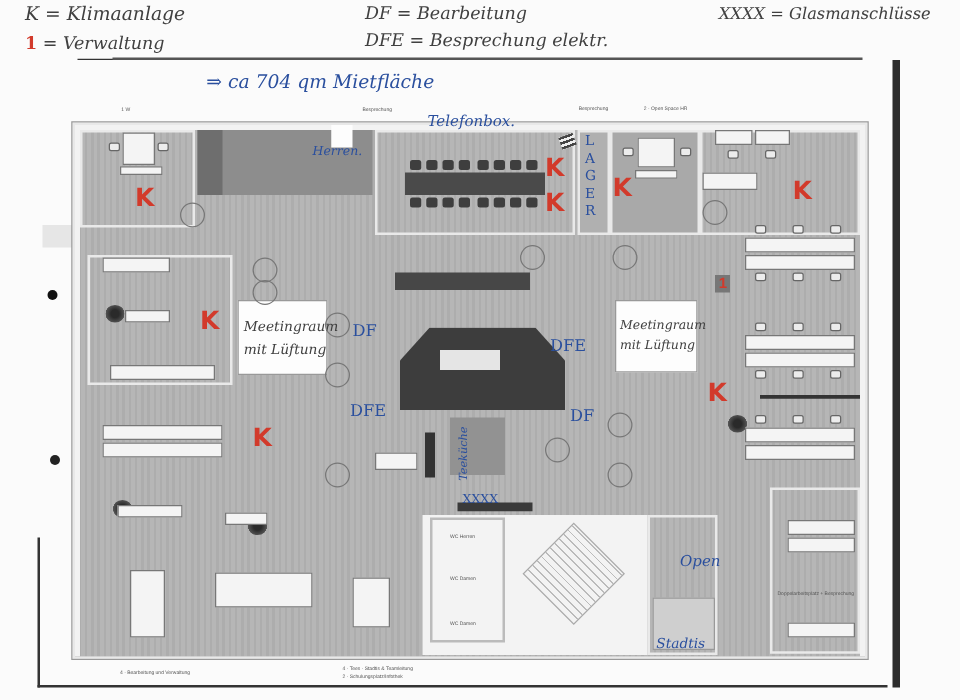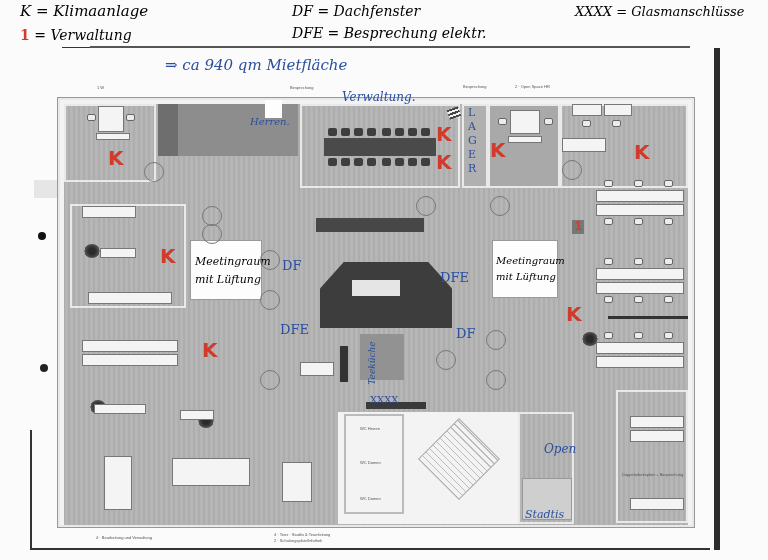--- a/index.html
+++ b/index.html
@@ -1,20 +1,20 @@
 <!DOCTYPE html>
 <html><head>
 <meta charset="utf-8">
 <style>
   html,body{margin:0;padding:0;}
   body{width:768px;height:560px;background:#fbfbfb;position:relative;overflow:hidden;font-family:"Liberation Sans",sans-serif;}
   .hand{position:absolute;font-family:"DejaVu Serif",serif;font-style:italic;white-space:nowrap;}
   .blue{color:#2a4f9e;}
   .red{color:#d23a2b;}
-  .black{color:#000000;text-align:right;}
+  .black{color:#404040;text-align:right;}
   .abs{position:absolute;}
   .sheet-edge{position:absolute;background:#333;}
   .plan{position:absolute;left:58px;top:98px;width:632px;height:425px;background:#b9b9b9;border:2px solid #e8e8e8;box-shadow:0 0 0 1px #999;}
   .floor{position:absolute;background:repeating-linear-gradient(90deg,#b6b6b6 0,#b6b6b6 3px,#adadad 3px,#adadad 5px);}
   .wall{position:absolute;background:#f2f2f2;}
   .room-line{position:absolute;border:2px solid #e9e9e9;box-sizing:border-box;}
   .desk{position:absolute;background:#f4f4f4;border:1px solid #777;box-sizing:border-box;}
   .chair{position:absolute;width:9px;height:7px;background:#ececec;border:1px solid #666;border-radius:2px;box-sizing:border-box;}
   .dchair{position:absolute;width:9px;height:8px;background:#3e3e3e;border-radius:2px;}
   .plant{position:absolute;width:16px;height:14px;border-radius:50%;background:radial-gradient(circle,#2a2a2a 30%,#555 70%,transparent 72%);}
@@ -29,33 +29,33 @@
 <div class="hand black" style="left:20px;top:2px;font-size:15px;">
   <span>K</span>
   <span>= Klimaanlage</span>
 </div>
 <div class="hand" style="left:20px;top:27px;font-size:14px;">
   <span class="red" style="font-weight:bold;font-style:normal;">1</span>
   <span class="black">= Verwaltung</span>
 </div>
 <div class="abs" style="left:62px;top:47px;width:88px;height:1px;background:#333;"></div>
 
-<div class="hand black" style="left:292px;top:3px;font-size:14px;">DF = Dachfenster</div>
+<div class="hand black" style="left:292px;top:3px;font-size:14px;">DF = Bearbeitung</div>
 <div class="hand black" style="left:292px;top:25px;font-size:14px;">DFE = Besprechung elektr.</div>
 <div class="hand black" style="left:575px;top:4px;font-size:13px;">XXXX = Glasmanschlüsse</div>
 
 <div class="sheet-edge" style="left:90px;top:46px;width:600px;height:2px;background:#555;"></div>
 <div class="sheet-edge" style="left:714px;top:48px;width:6px;height:502px;background:#2d2d2d;"></div>
 <div class="sheet-edge" style="left:30px;top:548px;width:680px;height:2px;background:#333;"></div>
 <div class="sheet-edge" style="left:30px;top:430px;width:2px;height:120px;background:#333;"></div>
 <div class="abs" style="left:34px;top:180px;width:30px;height:18px;background:#e6e6e6;"></div>
 <div class="abs" style="left:38px;top:232px;width:8px;height:8px;border-radius:50%;background:#111;"></div>
 <div class="abs" style="left:40px;top:364px;width:8px;height:8px;border-radius:50%;background:#222;"></div>
 
-<div class="hand blue" style="left:165px;top:56px;font-size:15px;">⇒ ca 940 qm Mietfläche</div>
+<div class="hand blue" style="left:165px;top:56px;font-size:15px;">⇒ ca 704 qm Mietfläche</div>
 
 <div class="tiny" style="left:97px;top:85px;">1 W</div>
 <div class="tiny" style="left:290px;top:85px;">Besprechung</div>
 <div class="tiny" style="left:463px;top:84px;">Besprechung</div>
 <div class="tiny" style="left:515px;top:84px;">2 · Open Space HR</div>
 
 <div class="plan">
   <div class="floor" style="left:0;top:0;width:632px;height:425px;"></div>
 
   <div class="wall" style="left:0;top:0;width:632px;height:4px;"></div>
@@ -68,21 +68,21 @@
   <div class="chair" style="left:66px;top:14px;"></div>
   <div class="desk" style="left:36px;top:33px;width:34px;height:7px;"></div>
   <div class="k" style="left:48px;top:46px;">K</div>
 
   <div class="abs" style="left:98px;top:4px;width:140px;height:52px;background:#8d8d8d;"></div>
   <div class="abs" style="left:98px;top:4px;width:20px;height:52px;background:#6e6e6e;"></div>
   <div class="abs" style="left:205px;top:0px;width:17px;height:18px;background:#fdfdfd;"></div>
   <div class="hand blue" style="left:190px;top:16px;font-size:10px;">Herren.</div>
 
   <div class="room-line" style="left:240px;top:4px;width:160px;height:84px;"></div>
-  <div class="hand blue" style="left:282px;top:-10px;font-size:12px;">Verwaltung.</div>
+  <div class="hand blue" style="left:282px;top:-10px;font-size:12px;">Telefonbox.</div>
   <div class="abs" style="left:264px;top:38px;width:112px;height:18px;background:#4a4a4a;"></div>
   <div class="dchair" style="left:268px;top:28px;"></div>
     <div class="dchair" style="left:281px;top:28px;"></div>
     <div class="dchair" style="left:294px;top:28px;"></div>
     <div class="dchair" style="left:307px;top:28px;"></div>
     <div class="dchair" style="left:322px;top:28px;"></div>
     <div class="dchair" style="left:335px;top:28px;"></div>
     <div class="dchair" style="left:348px;top:28px;"></div>
     <div class="dchair" style="left:361px;top:28px;"></div>
   <div class="dchair" style="left:268px;top:58px;"></div>

